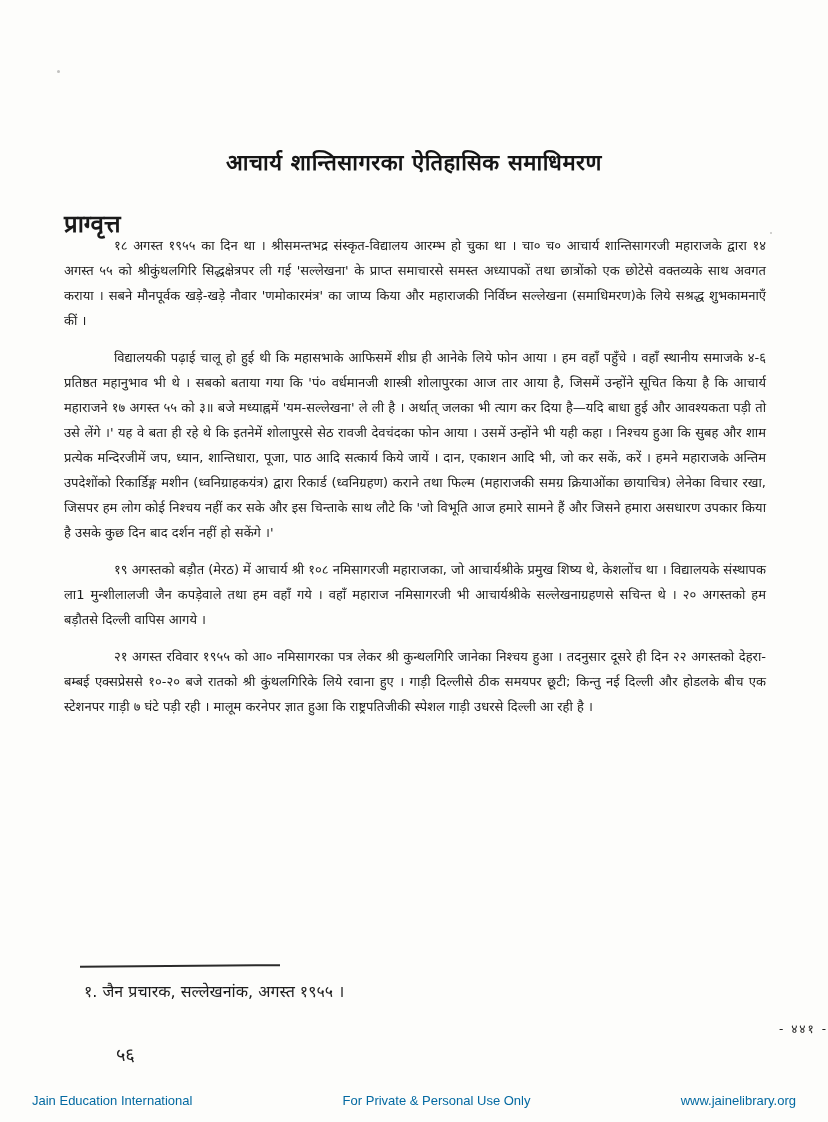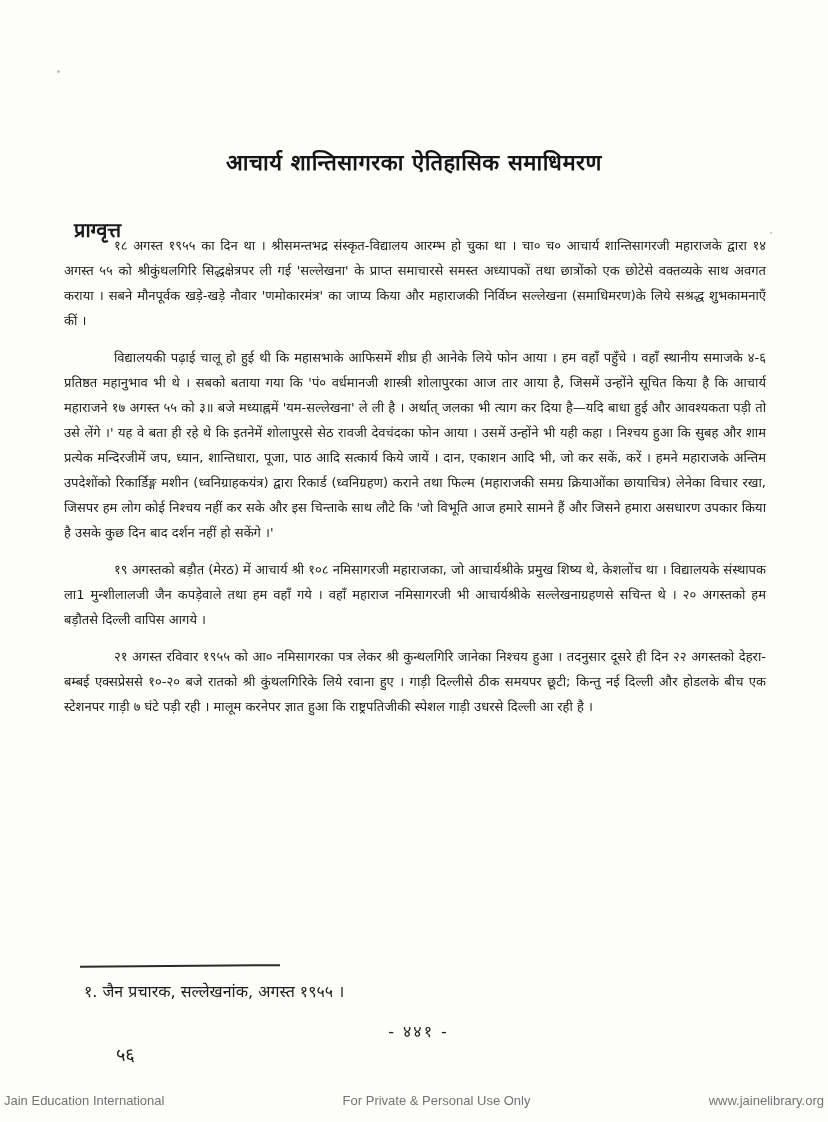--- a/index.html
+++ b/index.html
@@ -18,23 +18,23 @@
     text-align:center;
     font-size:22px;
     font-weight:bold;
     letter-spacing:0.5px;
     margin:0;
     color:#151515;
   }
   .section-heading{
     position:absolute;
     top:206px;left:64px;
-    font-size:20px;
+    font-size:24px;
     font-weight:bold;
-    margin:10px;
+    margin:0;
     color:#1a1a1a;
   }
   .body-text{
     position:absolute;
     top:233px;left:64px;
     width:702px;
   }
   .body-text p{
     margin:0 0 12px 0;
     font-size:13px;
@@ -53,42 +53,42 @@
   .footnote{
     position:absolute;
     top:980px;left:84px;
     font-size:16px;
     color:#1c1c1c;
     margin:0;
   }
   .page-number-center{
     position:absolute;
     top:1020px;left:9px;right:0;
-    text-align:center;
-    font-size:16px;
+    text-align:right;
+    font-size:12px;
     letter-spacing:2px;
     color:#222;
   }
   .page-number-left{
     position:absolute;
     top:1042px;left:116px;
     font-size:18px;
     color:#222;
     transform:rotate(-2deg);
   }
   .scan-footer{
     position:absolute;
     bottom:14px;left:0;right:0;
     display:flex;
     justify-content:space-between;
-    padding:0 4px;
+    padding:0 32px;
     box-sizing:border-box;
     font-family:"Liberation Sans", sans-serif;
     font-size:13px;
-    color:#737373;
+    color:#0369a1;
   }
   .speck{
     position:absolute;
     width:3px;height:3px;
     border-radius:50%;
     background:#9a9a98;
     opacity:.6;
   }
   .speck.s1{top:70px;left:57px;}
   .speck.s2{top:232px;left:770px;width:2px;height:2px;}

